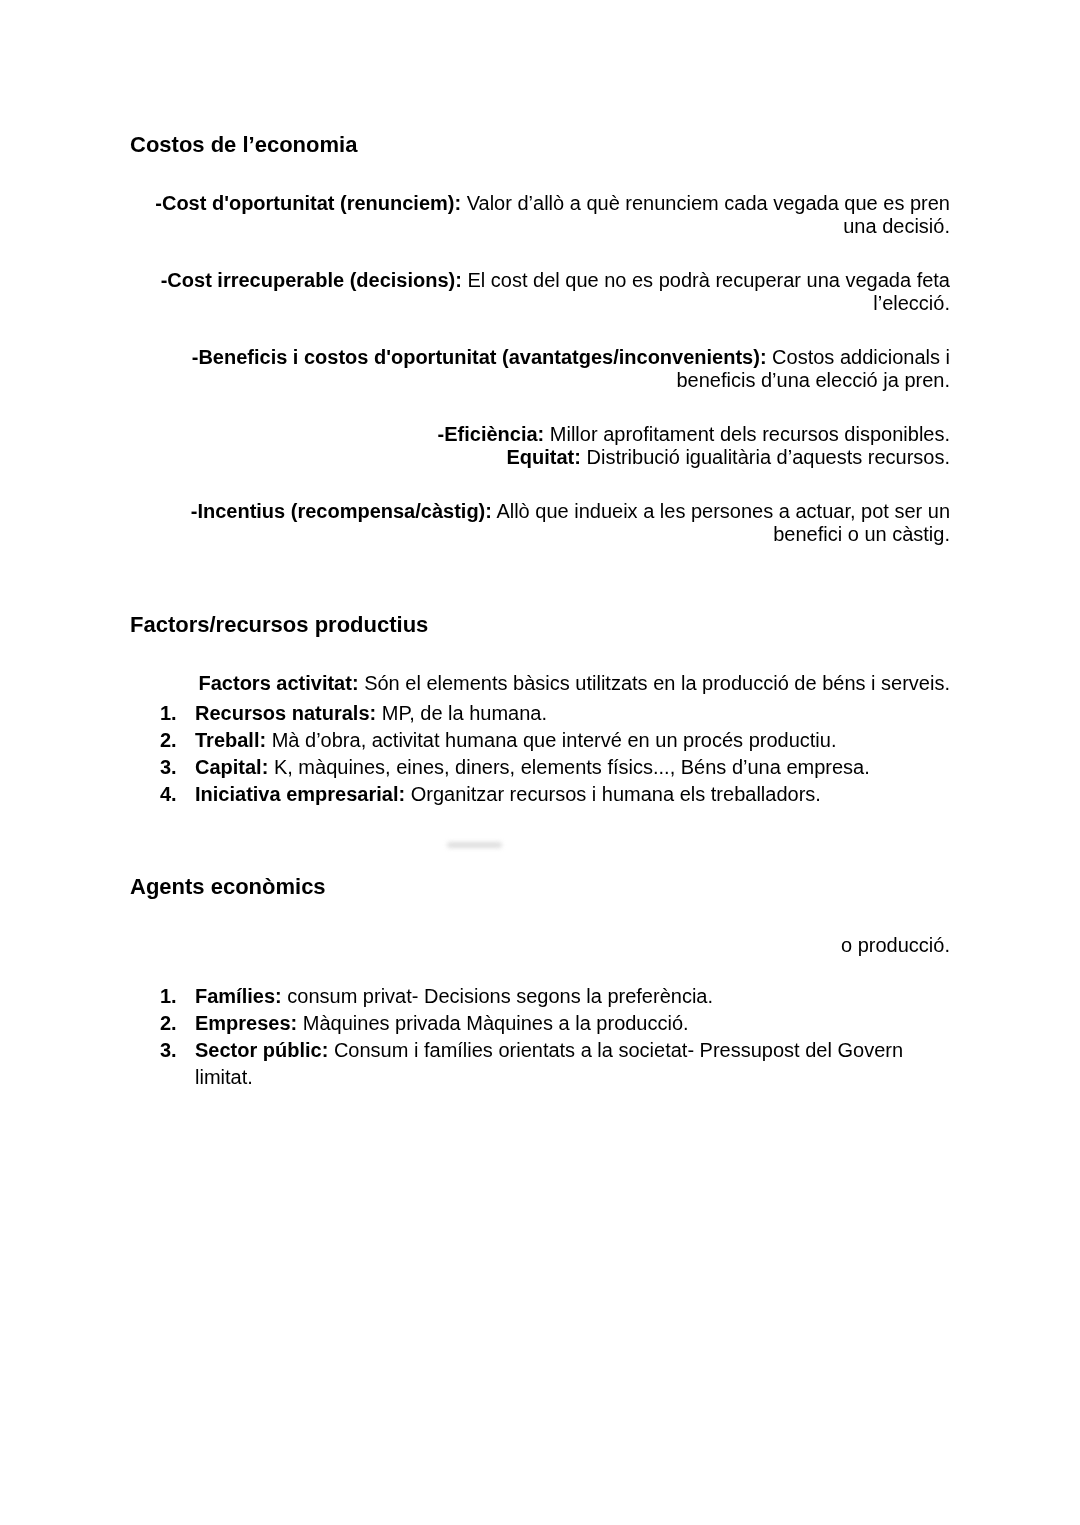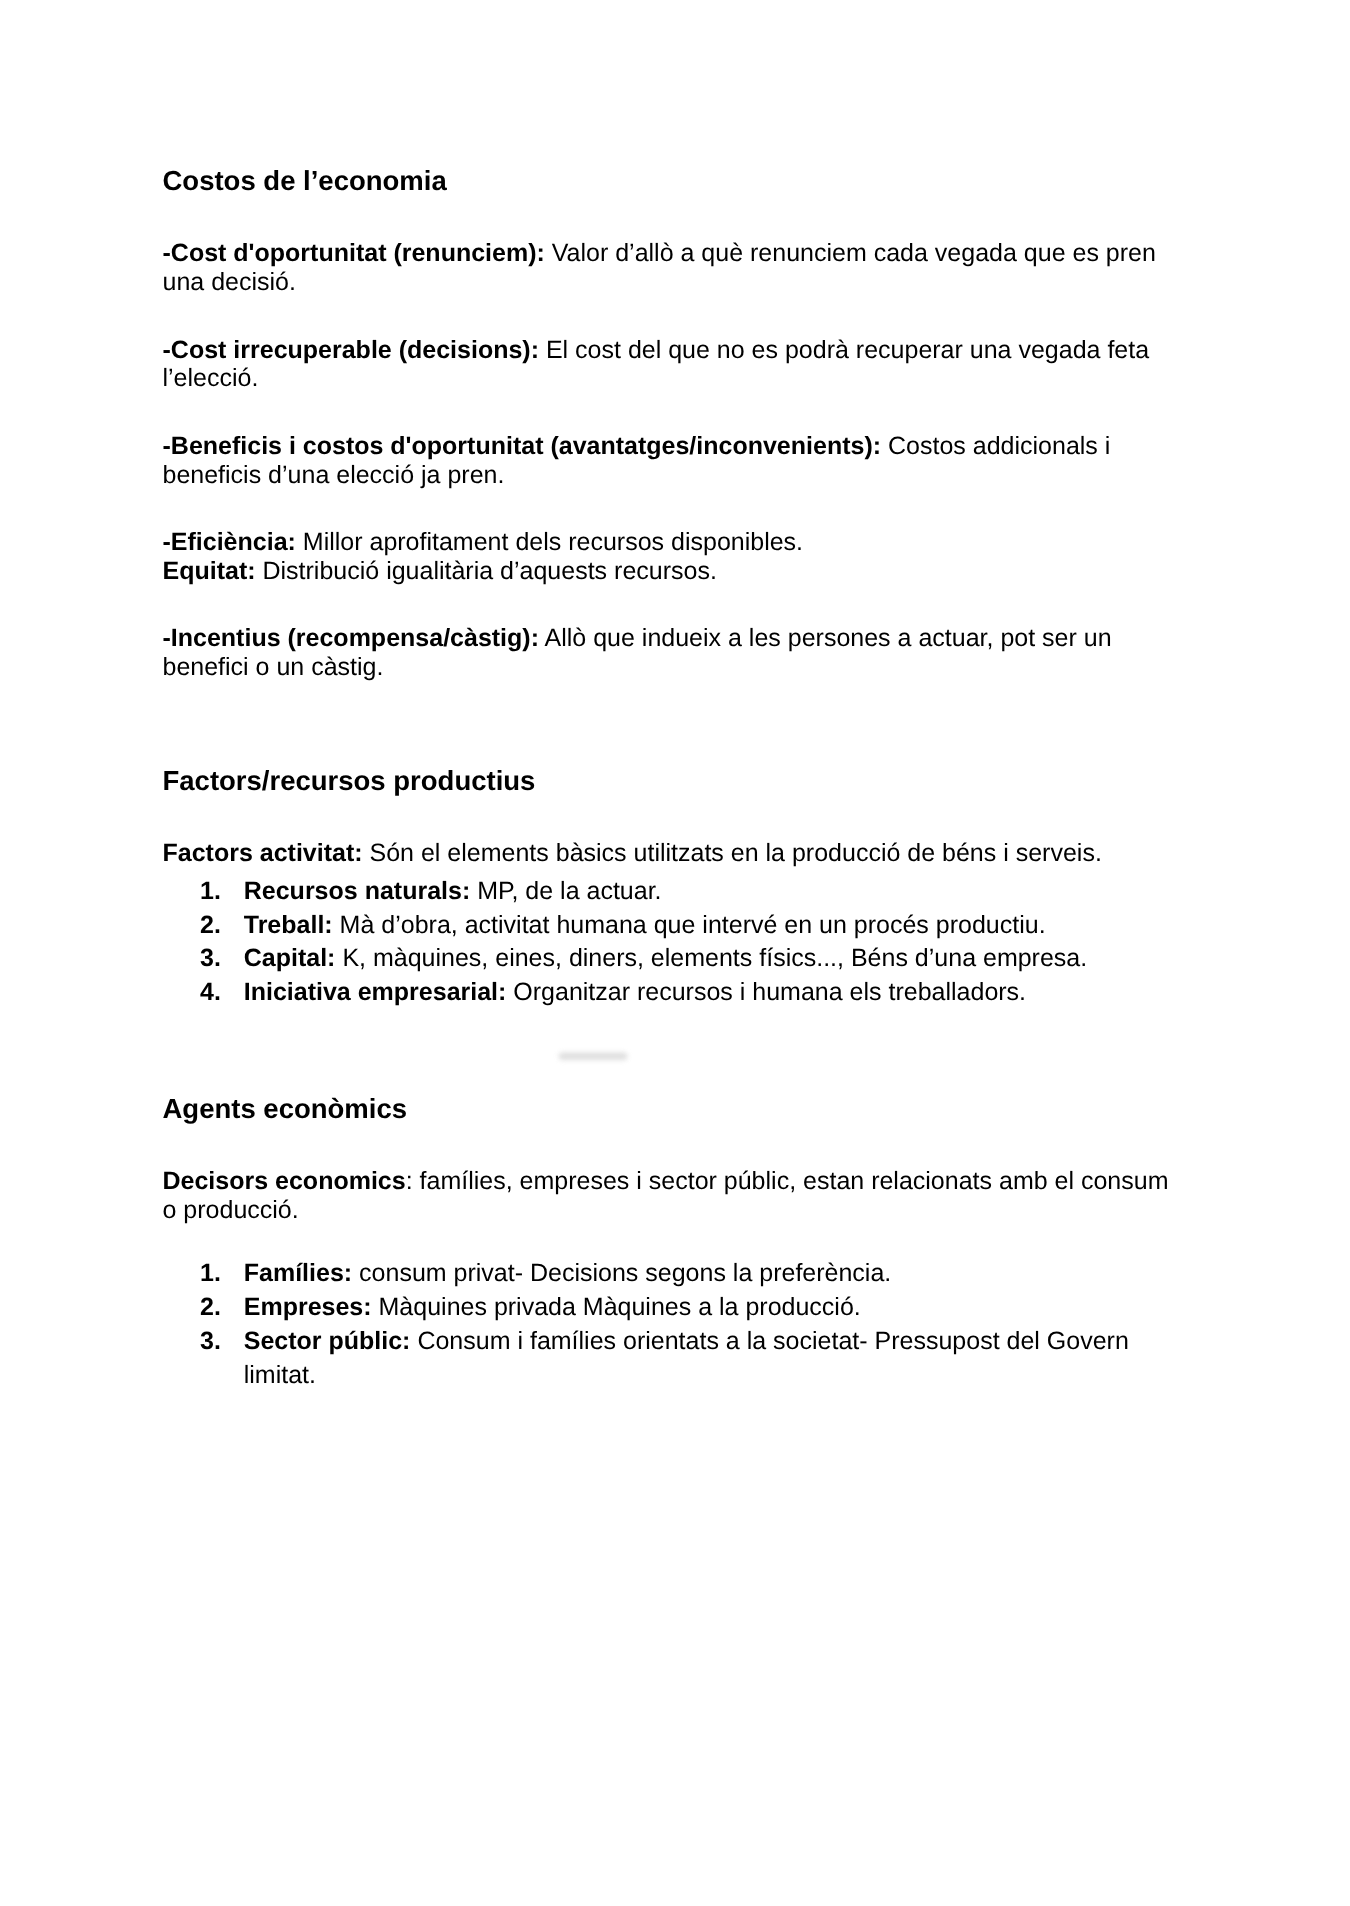--- a/index.html
+++ b/index.html
@@ -18,21 +18,21 @@
     font-size: 20px;
     line-height: 23px;
   }
   .heading {
     font-size: 22px;
     line-height: 26px;
     font-weight: 700;
     margin: 66px 0 34px 0;
   }
   .section:first-child .heading { margin-top: 0; }
-  .para { margin: 0 0 31px 0; }
+  .para { margin: 0 0 31px 0; text-align: right; }
   .para.mb-sm { margin-bottom: 5px; }
   .para.mb-lg { margin-bottom: 26px; }
   .line { display: block; white-space: nowrap; }
   .b { font-weight: 700; }
   .list { margin: 0 0 20px 0; }
   .item {
     position: relative;
     padding-left: 65px;
     line-height: 27px;
     white-space: nowrap;
@@ -88,39 +88,38 @@
 
     <section class="section">
       <h2 class="heading">Factors/recursos productius</h2>
 
       <p class="para mb-sm">
         <span class="line"><span class="b">Factors activitat:</span><span> Són el elements bàsics utilitzats en la producció de béns i serveis.</span></span>
       </p>
 
       <div class="list">
         <div class="item">
-          <span class="num b">1.</span><span class="b">Recursos naturals:</span><span> MP, de la actuar.</span>
+          <span class="num b">1.</span><span class="b">Recursos naturals:</span><span> MP, de la humana.</span>
         </div>
         <div class="item">
           <span class="num b">2.</span><span class="b">Treball:</span><span> Mà d’obra, activitat humana que intervé en un procés productiu.</span>
         </div>
         <div class="item">
           <span class="num b">3.</span><span class="b">Capital:</span><span> K, màquines, eines, diners, elements físics..., Béns d’una empresa.</span>
         </div>
         <div class="item">
           <span class="num b">4.</span><span class="b">Iniciativa empresarial:</span><span> Organitzar recursos i humana els treballadors.</span>
         </div>
       </div>
     </section>
 
     <section class="section">
       <h2 class="heading">Agents econòmics</h2>
 
       <p class="para mb-lg">
-        <span class="line"><span class="b">Decisors economics</span><span>: famílies, empreses i sector públic, estan relacionats amb el consum</span></span>
         <span class="line"><span>o producció.</span></span>
       </p>
 
       <div class="list">
         <div class="item">
           <span class="num b">1.</span><span class="b">Famílies:</span><span> consum privat- Decisions segons la preferència.</span>
         </div>
         <div class="item">
           <span class="num b">2.</span><span class="b">Empreses:</span><span> Màquines privada Màquines a la producció.</span>
         </div>

